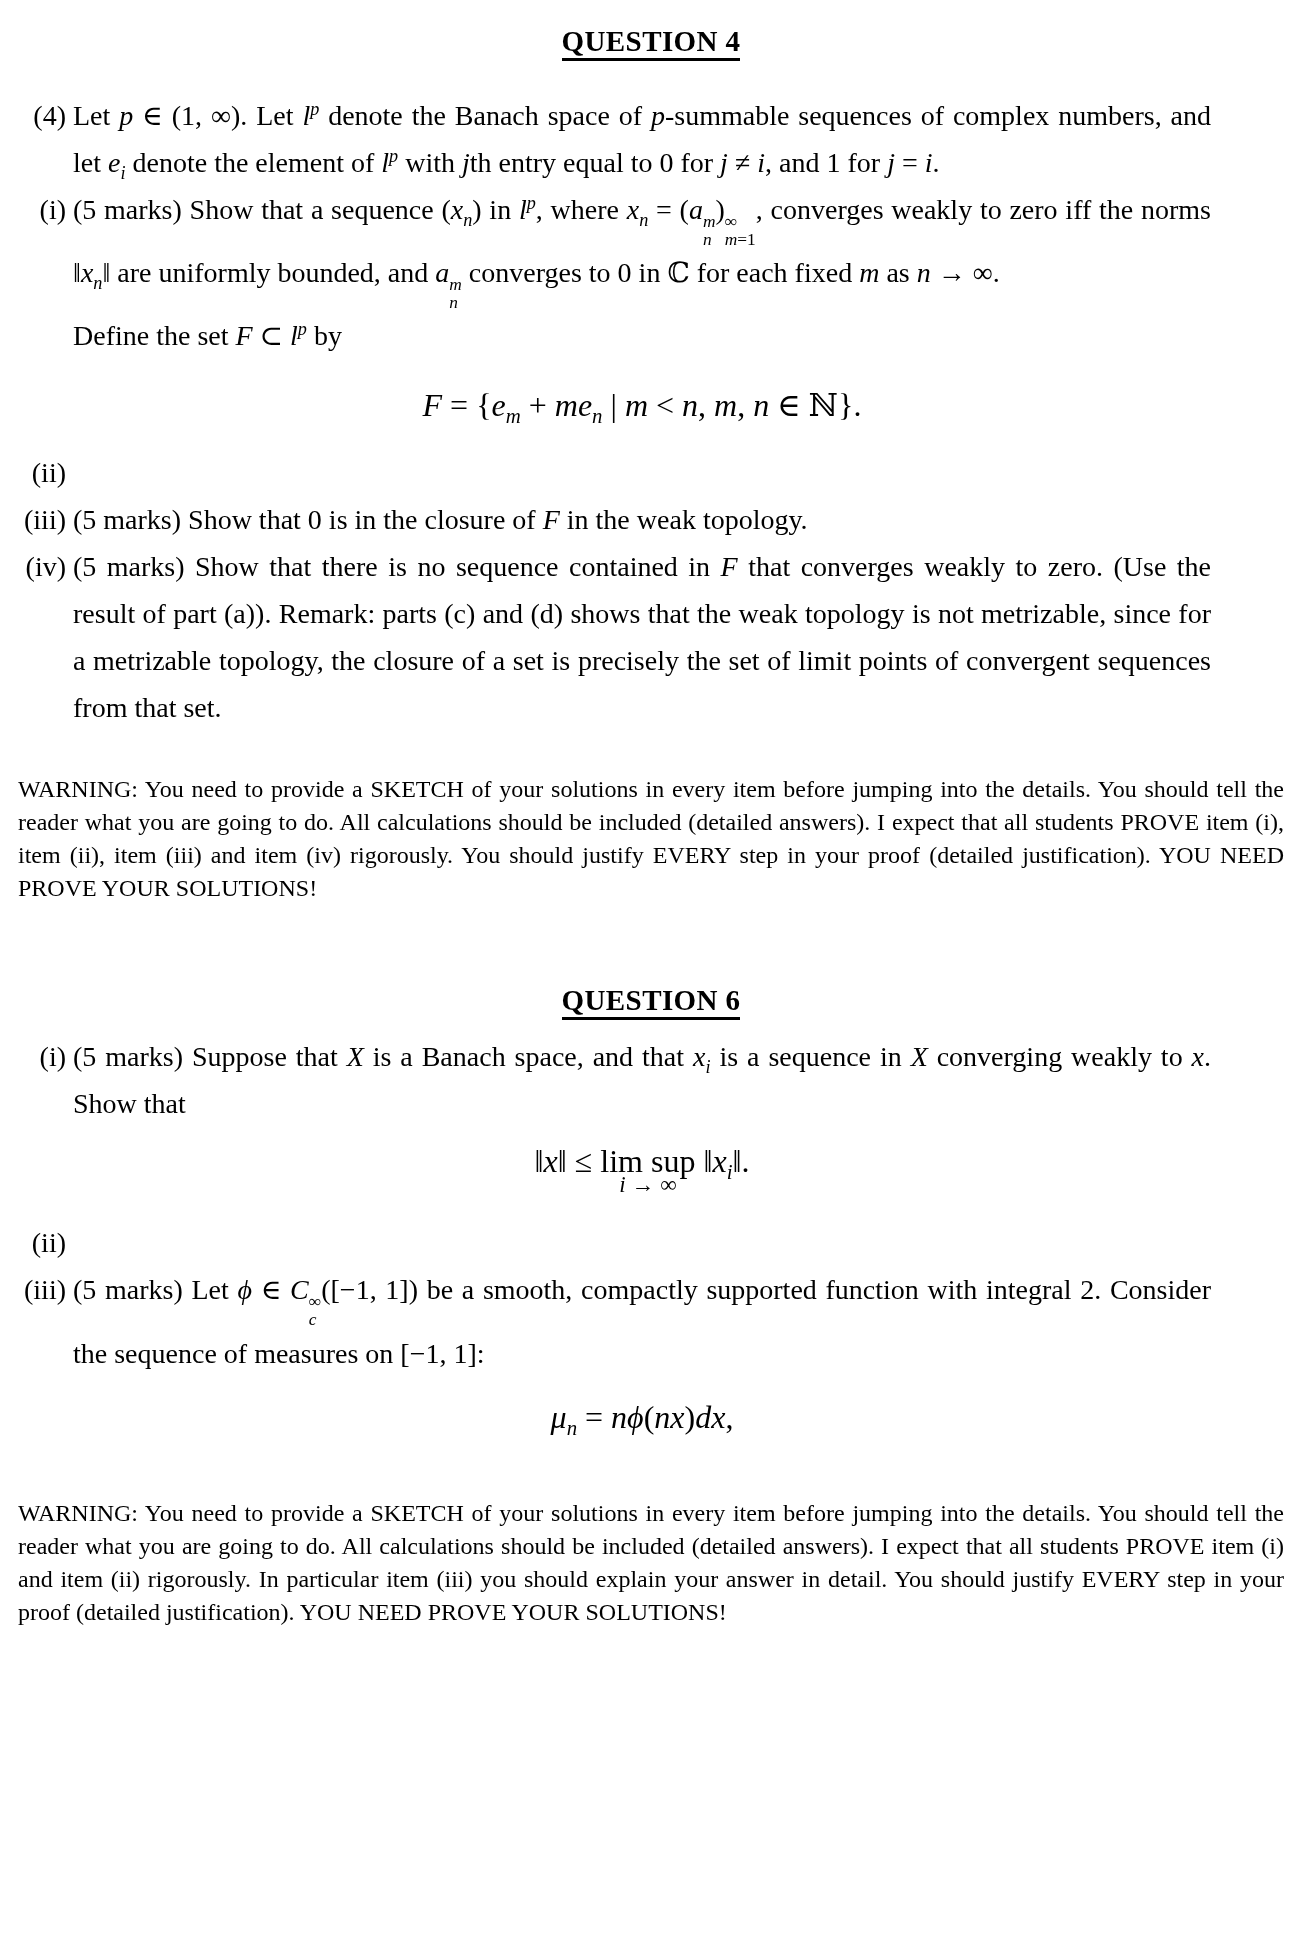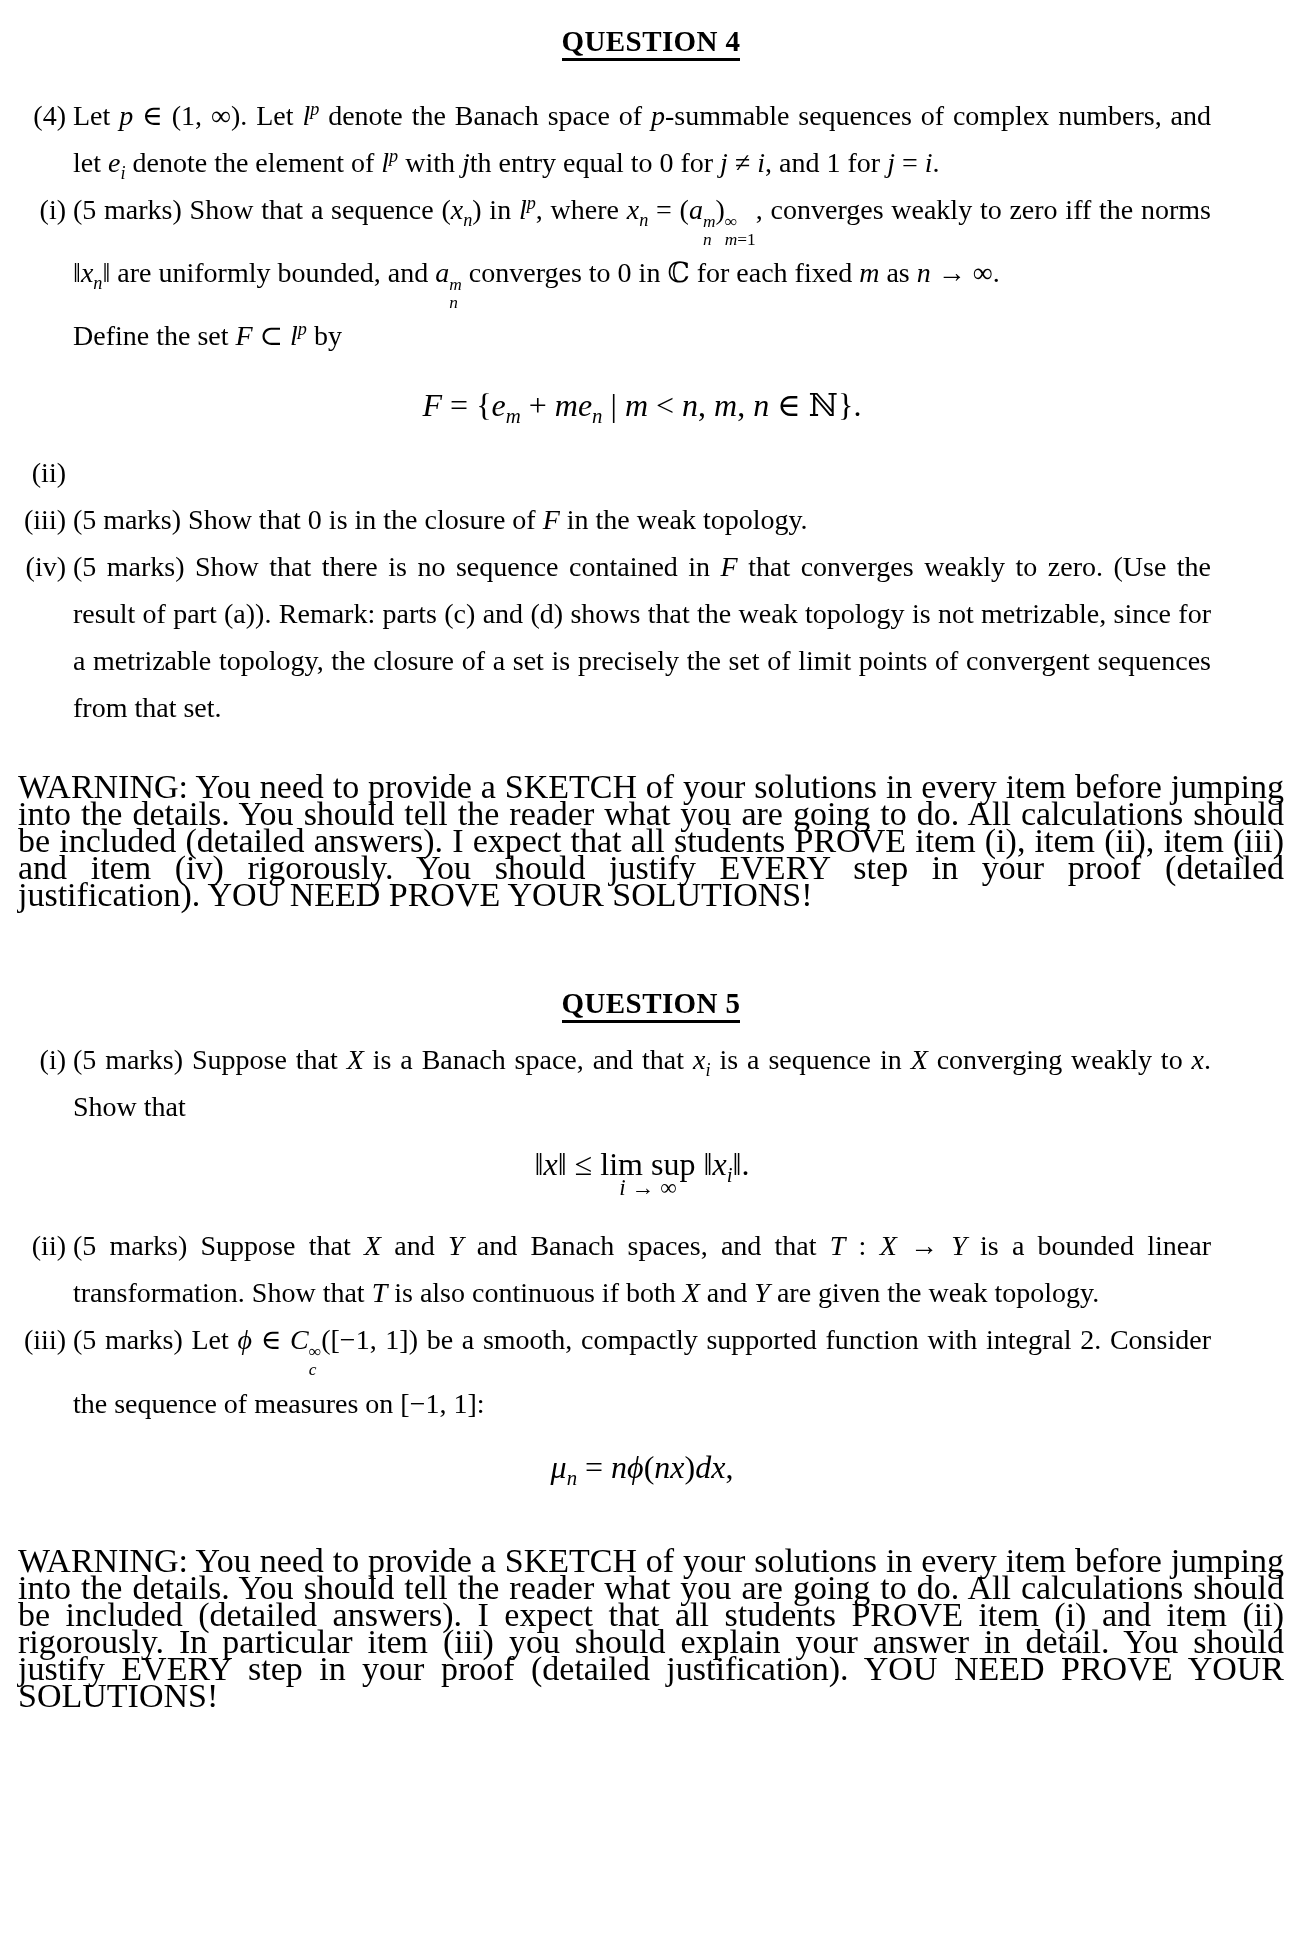--- a/index.html
+++ b/index.html
@@ -34,21 +34,21 @@
     display:inline-flex;flex-direction:column;align-items:flex-start;
     font-size:0.62em;line-height:1.05;vertical-align:-0.45em;text-align:left;
   }
   .ss span{display:block;}
   .limsup{position:relative;display:inline-block;}
   .limsup .under{
     position:absolute;top:100%;left:50%;transform:translateX(-50%);
     margin-top:-8px;font-size:0.72em;white-space:nowrap;line-height:1;
   }
   .warning{
-    font-size:34px;line-height:27px;text-align:justify;
+    font-size:24px;line-height:33px;text-align:justify;
     width:1266px;margin:42px 0 0 18px;
   }
   .title-q5{margin-top:78px;}
 </style>
 </head>
 <body>
 
 <div class="page">
 
   <h2 class="qtitle"><span class="tspan">QUESTION 4</span></h2>
@@ -95,37 +95,34 @@
       <div class="label">(iv)</div>
       <div class="body">
         <p>(5 marks) Show that there is no sequence contained in <i>F</i> that converges weakly to zero. (Use the result of part (a)). Remark: parts (c) and (d) shows that the weak topology is not metrizable, since for a metrizable topology, the closure of a set is precisely the set of limit points of convergent sequences from that set.</p>
       </div>
     </div>
 
   </div>
 
   <p class="warning">WARNING: You need to provide a SKETCH of your solutions in every item before jumping into the details. You should tell the reader what you are going to do. All calculations should be included (detailed answers). I expect that all students PROVE item (i), item (ii), item (iii) and item (iv) rigorously. You should justify EVERY step in your proof (detailed justification).  YOU NEED PROVE YOUR SOLUTIONS!</p>
 
-  <h2 class="qtitle title-q5"><span class="tspan">QUESTION 5</span></h2>
+  <h2 class="qtitle title-q5"><span class="tspan">QUESTION 6</span></h2>
 
   <div class="items q5">
 
     <div class="item">
       <div class="label">(i)</div>
       <div class="body">
         <p>(5 marks) Suppose that <i>X</i> is a Banach space, and that <i>x<sub>i</sub></i> is a sequence in <i>X</i> converging weakly to <i>x</i>. Show that</p>
         <div class="display limsup-row">‖<i>x</i>‖ ≤ <span class="limsup">lim sup<span class="under"><i>i</i> → ∞</span></span> ‖<i>x<sub>i</sub></i>‖.</div>
       </div>
     </div>
 
     <div class="item">
       <div class="label">(ii)</div>
-      <div class="body">
-        <p>(5 marks) Suppose that <i>X</i> and <i>Y</i> and Banach spaces, and that <i>T</i> : <i>X</i> → <i>Y</i> is a bounded linear transformation. Show that <i>T</i> is also continuous if both <i>X</i> and <i>Y</i> are given the weak topology.</p>
-      </div>
     </div>
 
     <div class="item">
       <div class="label">(iii)</div>
       <div class="body">
         <p>(5 marks) Let <i>ϕ</i> ∈ <i>C</i><span class="ss">
               <span>∞</span>
               <span><i>c</i></span>
             </span>([−1, 1]) be a smooth, compactly supported function with integral 2. Consider the sequence of measures on [−1, 1]:</p>
         <div class="display mu-row"><i>μ<sub>n</sub></i> = <i>nϕ</i>(<i>nx</i>)<i>dx</i>,</div>

